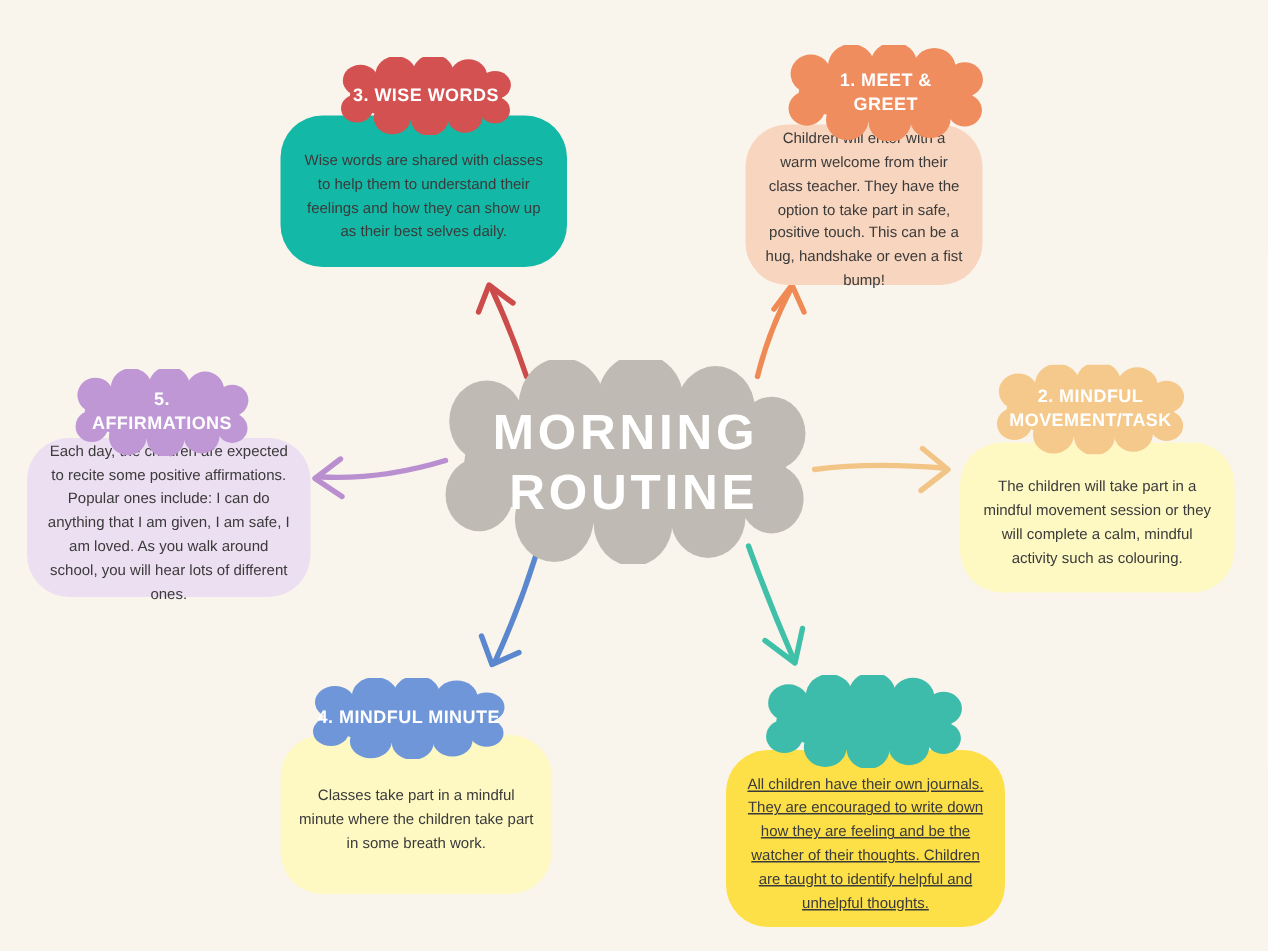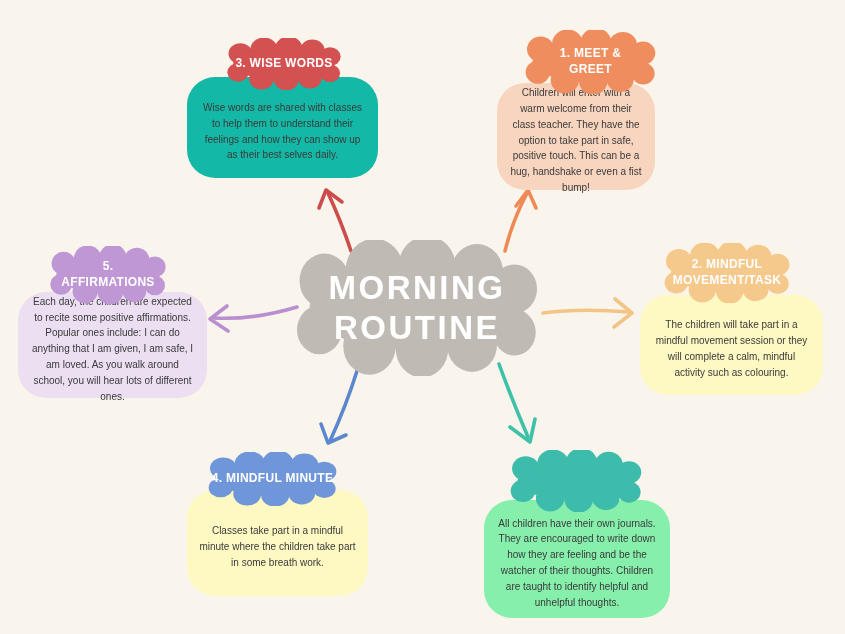--- a/index.html
+++ b/index.html
@@ -75,21 +75,21 @@
     justify-content: center;
   }
   .center-title {
     position: relative;
     text-align: center;
     font-weight: bold;
     font-size: 33px;
     letter-spacing: 2.5px;
     line-height: 1.2;
   }
-  .center-title span { display: block; }
+  .center-title span { display: block; text-align: right; }
 
   
   .n-meet   .card { left: 497px; top:  83px; width: 158px; height: 107px; }
   .n-meet   .cloud-header { left: 523px; top:  30px; width: 135px; height: 64px; }
   .n-meet   .cloud-title { max-width: 88px; }
 
   .n-move   .card { left: 640px; top: 295px; width: 183px; height: 100px; }
   .n-move   .cloud-header { left: 662px; top: 243px; width: 130px; height: 60px; }
   .n-move   .cloud-title { max-width: 112px; }
 
@@ -177,21 +177,21 @@
     </div>
     <div class="cloud-header" style="color: rgb(245, 201, 139);">
       <svg class="cloud-svg" viewBox="0 0 200 100" preserveAspectRatio="none">
           <use href="#cloud"></use>
         </svg>
       <span class="cloud-title">2. MINDFUL MOVEMENT/TASK</span>
     </div>
   </div>
 
   <div class="node n-journal">
-    <div class="card" style="background-color: #86efac;">
+    <div class="card" style="background-color: #fde047; text-decoration: underline;">
       <p class="card-text">All children have their own journals. They are encouraged to write down how they are feeling and be the watcher of their thoughts. Children are taught to identify helpful and unhelpful thoughts.</p>
     </div>
     <div class="cloud-header" style="color: rgb(62, 188, 171);">
       <svg class="cloud-svg" viewBox="0 0 200 100" preserveAspectRatio="none">
           <use href="#cloud"></use>
         </svg>
     </div>
   </div>
 
   <div class="node n-minute">

